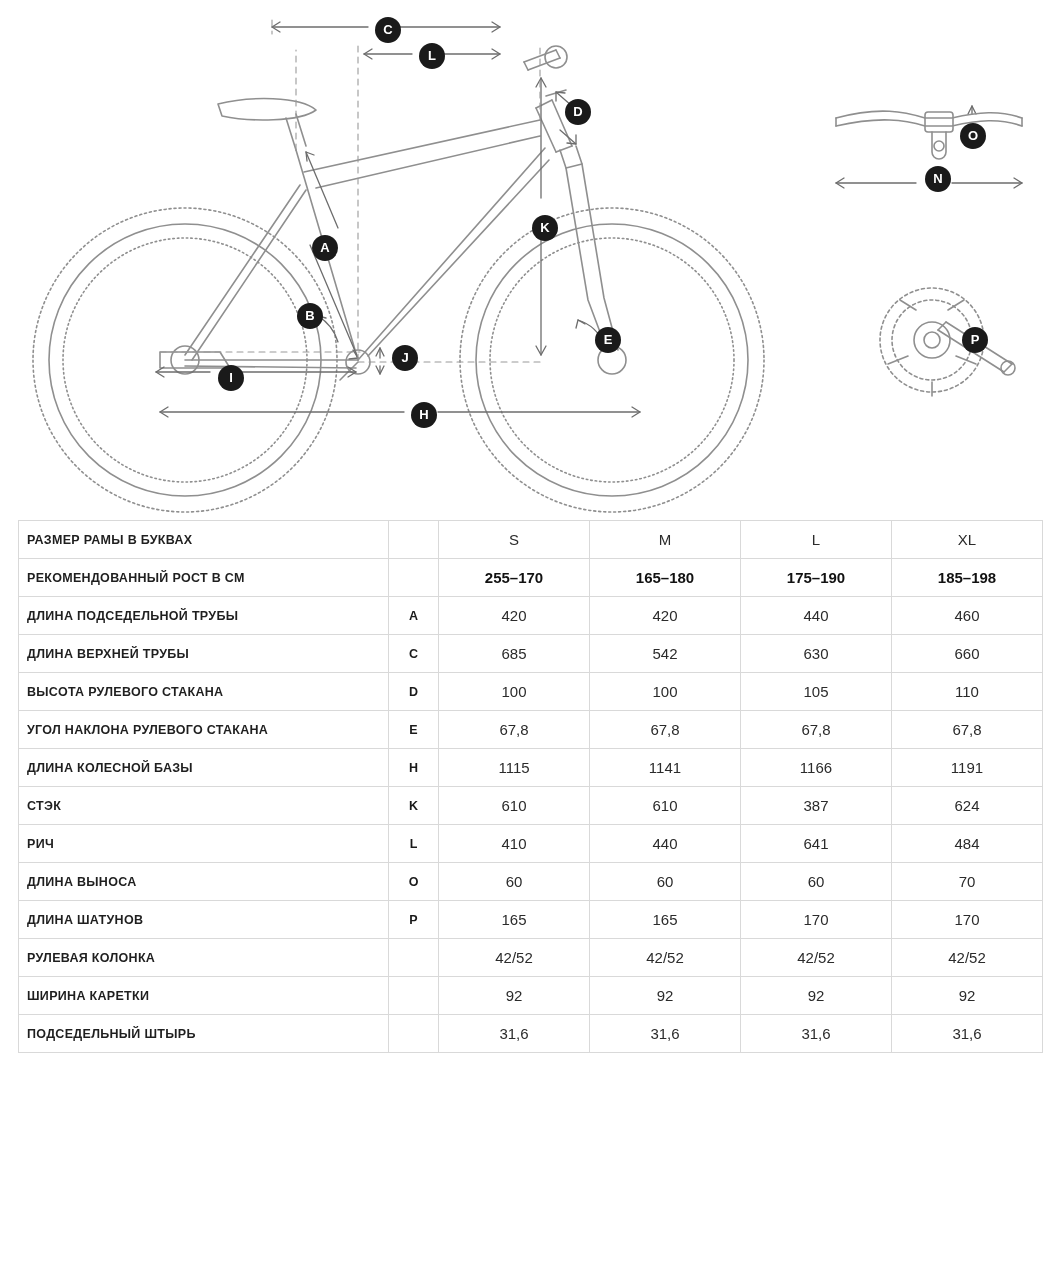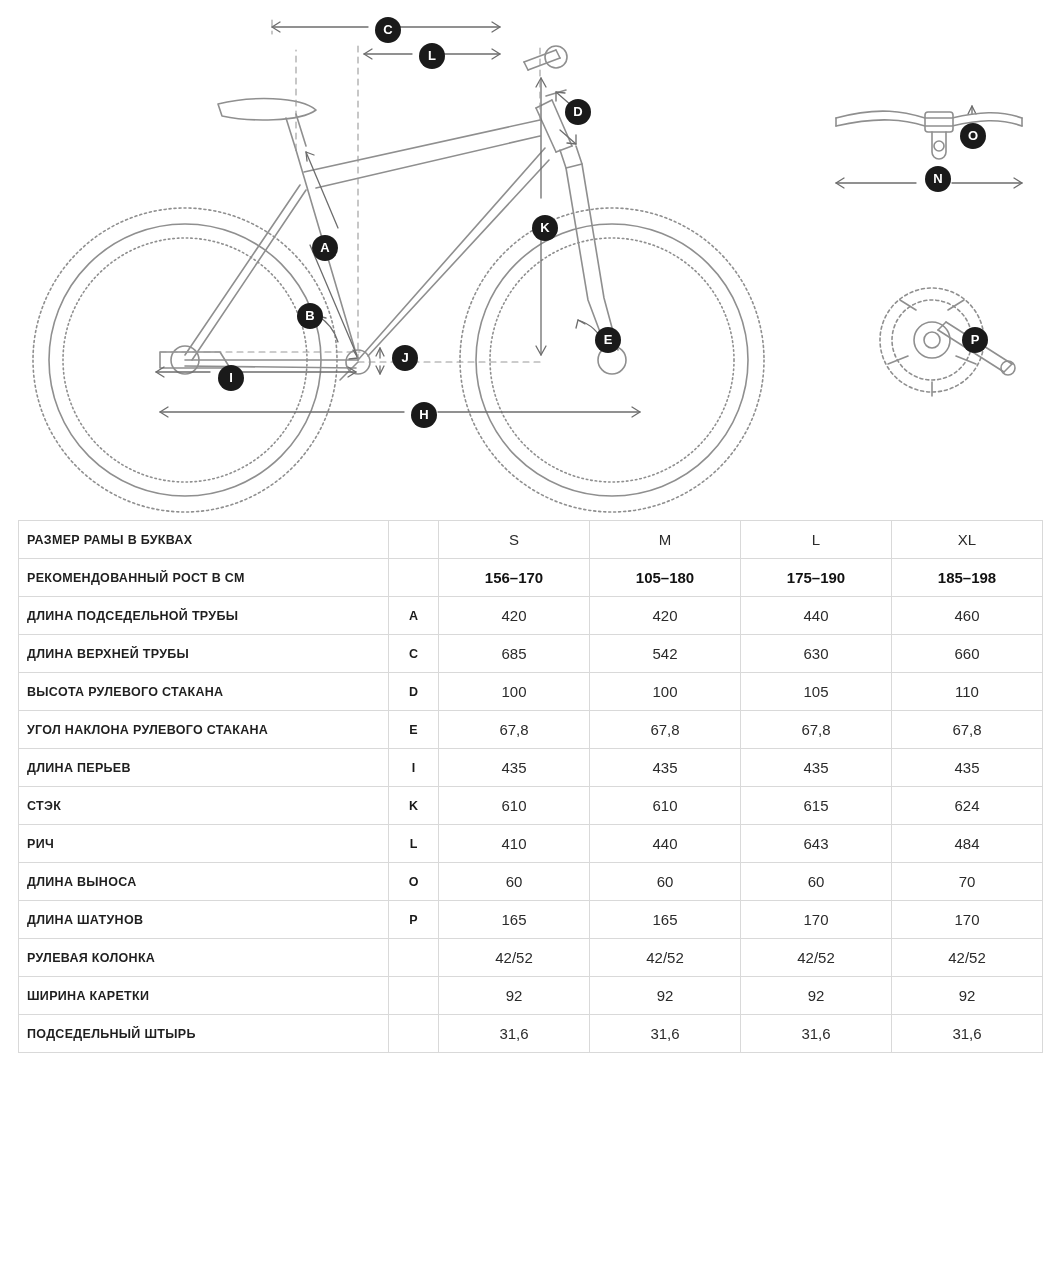--- a/index.html
+++ b/index.html
@@ -257,22 +257,22 @@
             <td class="c-label">Размер рамы в буквах</td>
             <td class="c-letter"></td>
             <td class="c-val">S</td>
             <td class="c-val">M</td>
             <td class="c-val">L</td>
             <td class="c-val">XL</td>
           </tr>
           <tr class="head2">
             <td class="c-label">Рекомендованный рост в см</td>
             <td class="c-letter"></td>
-            <td class="c-val">156–170</td>
-            <td class="c-val">105–180</td>
+            <td class="c-val">255–170</td>
+            <td class="c-val">165–180</td>
             <td class="c-val">175–190</td>
             <td class="c-val">185–198</td>
           </tr>
           <tr>
             <td class="c-label">Длина подседельной трубы</td>
             <td class="c-letter">A</td>
             <td class="c-val">420</td>
             <td class="c-val">420</td>
             <td class="c-val">440</td>
             <td class="c-val">460</td>
@@ -295,41 +295,41 @@
           </tr>
           <tr>
             <td class="c-label">Угол наклона рулевого стакана</td>
             <td class="c-letter">E</td>
             <td class="c-val">67,8</td>
             <td class="c-val">67,8</td>
             <td class="c-val">67,8</td>
             <td class="c-val">67,8</td>
           </tr>
           <tr>
-            <td class="c-label">Длина перьев</td>
-            <td class="c-letter">I</td>
-            <td class="c-val">435</td>
-            <td class="c-val">435</td>
-            <td class="c-val">435</td>
-            <td class="c-val">435</td>
+            <td class="c-label">Длина колесной базы</td>
+            <td class="c-letter">H</td>
+            <td class="c-val">1115</td>
+            <td class="c-val">1141</td>
+            <td class="c-val">1166</td>
+            <td class="c-val">1191</td>
           </tr>
           <tr>
             <td class="c-label">Стэк</td>
             <td class="c-letter">K</td>
             <td class="c-val">610</td>
             <td class="c-val">610</td>
-            <td class="c-val">615</td>
+            <td class="c-val">387</td>
             <td class="c-val">624</td>
           </tr>
           <tr>
             <td class="c-label">Рич</td>
             <td class="c-letter">L</td>
             <td class="c-val">410</td>
             <td class="c-val">440</td>
-            <td class="c-val">643</td>
+            <td class="c-val">641</td>
             <td class="c-val">484</td>
           </tr>
           <tr>
             <td class="c-label">Длина выноса</td>
             <td class="c-letter">O</td>
             <td class="c-val">60</td>
             <td class="c-val">60</td>
             <td class="c-val">60</td>
             <td class="c-val">70</td>
           </tr>

